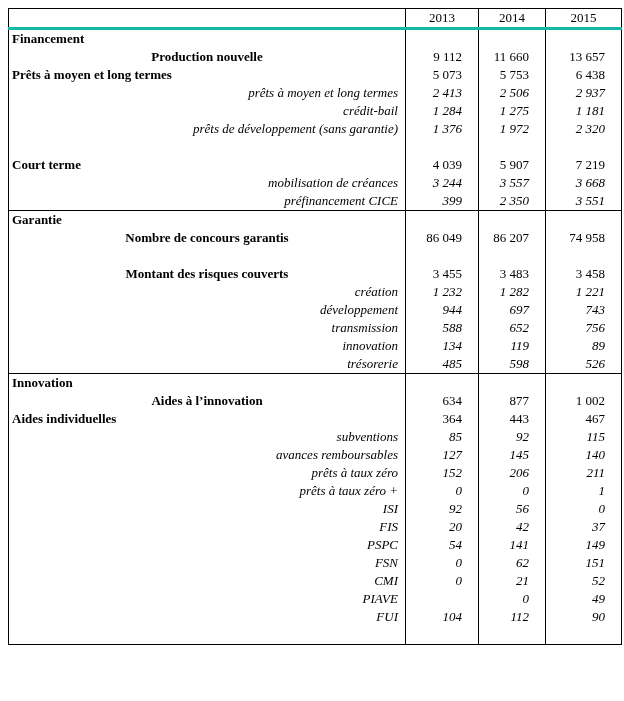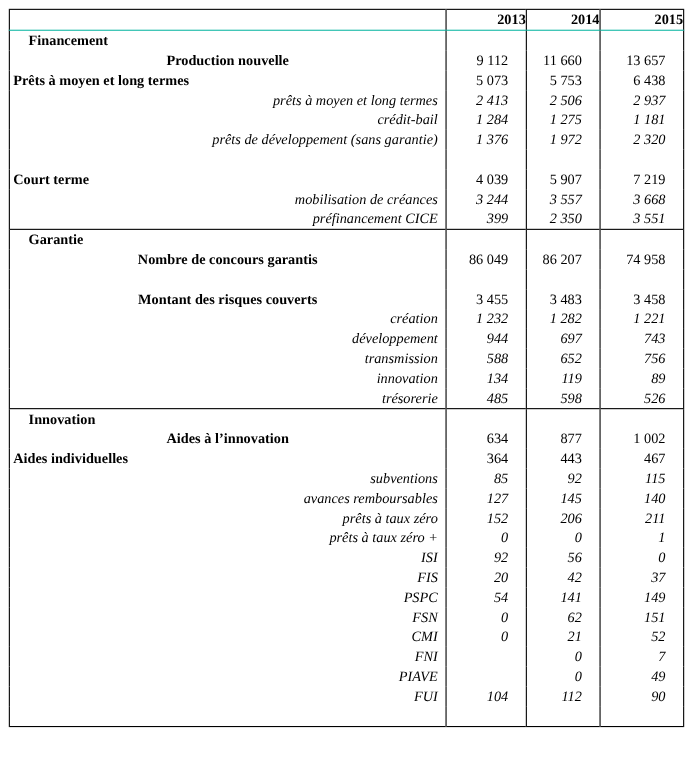--- a/index.html
+++ b/index.html
@@ -30,32 +30,32 @@
     border-left: 1px solid #000000;
     border-right: 1px solid #000000;
     height: 18px;
     padding: 0;
     vertical-align: middle;
     white-space: nowrap;
     overflow: hidden;
     line-height: 18px;
   }
   .fin-table thead th {
-    border-bottom: 1px solid #14b8a6;
-    font-weight: bold;
-    text-align: right;
+    border-bottom: 3px solid #14b8a6;
+    font-weight: normal;
+    text-align: center;
     height: 17px;
   }
   tr.r-section {
     border-top: 1px solid #000000;
   }
   tr.r-section td.label {
     font-weight: bold;
     text-align: left;
-    padding-left: 17px;
+    padding-left: 3px;
   }
   tr.r-bold-center td.label {
     font-weight: bold;
     text-align: center;
   }
   tr.r-bold-left td.label {
     font-weight: bold;
     text-align: left;
     padding-left: 3px;
   }
@@ -276,26 +276,20 @@
           <td class="val">62</td>
           <td class="val">151</td>
         </tr>
         <tr class="r-italic">
           <td class="label">CMI</td>
           <td class="val">0</td>
           <td class="val">21</td>
           <td class="val">52</td>
         </tr>
         <tr class="r-italic">
-          <td class="label">FNI</td>
-          <td class="val"></td>
-          <td class="val">0</td>
-          <td class="val">7</td>
-        </tr>
-        <tr class="r-italic">
           <td class="label">PIAVE</td>
           <td class="val"></td>
           <td class="val">0</td>
           <td class="val">49</td>
         </tr>
         <tr class="r-italic">
           <td class="label">FUI</td>
           <td class="val">104</td>
           <td class="val">112</td>
           <td class="val">90</td>

